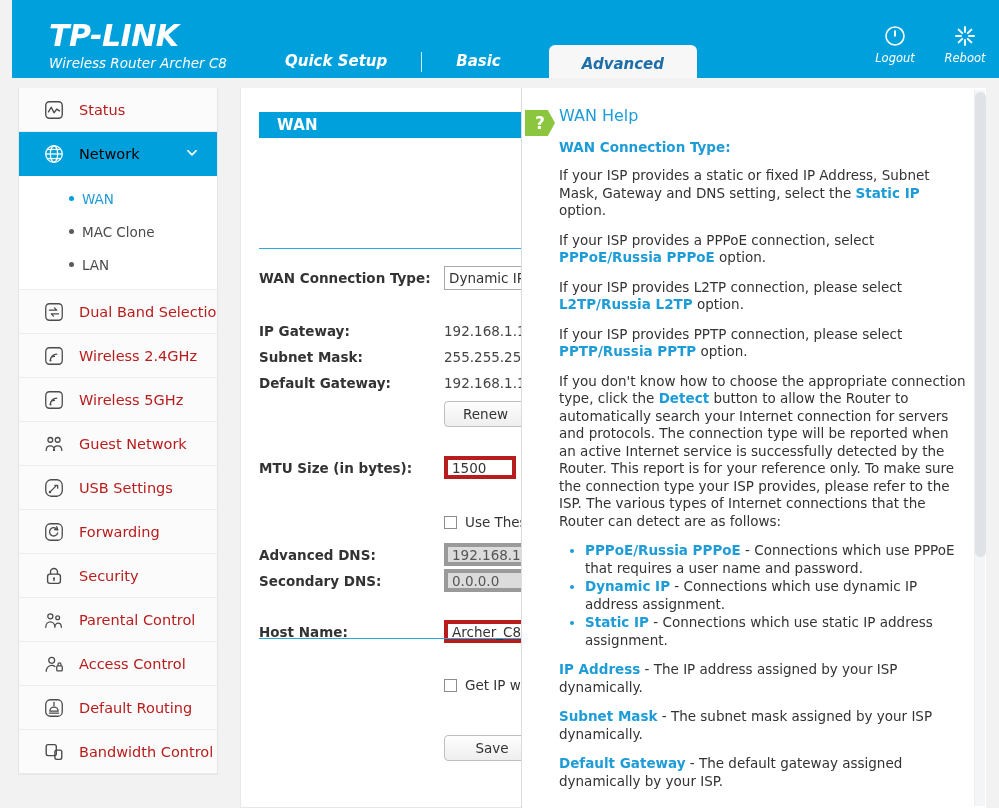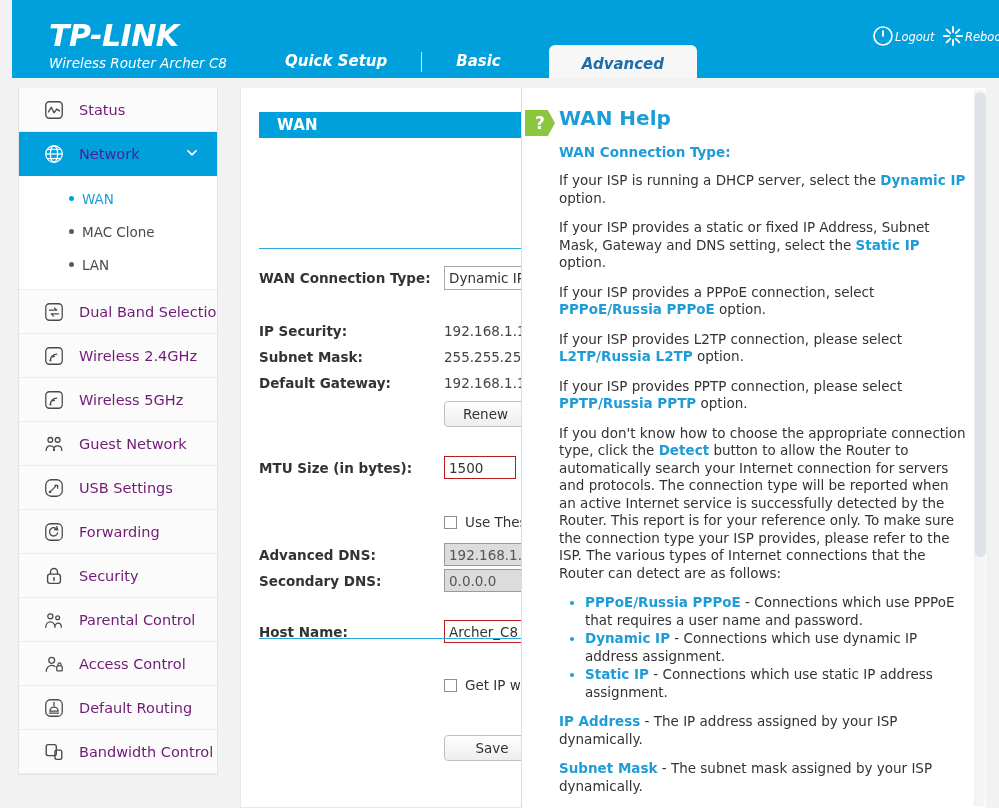--- a/index.html
+++ b/index.html
@@ -45,21 +45,21 @@
     background: #f7f7f7; color: #1f6ea8;
     border-radius: 6px 6px 0 0;
     padding: 3px 33px; height: 33px;
     margin-left: 30px;
   }
   .sysbtns {
     position: absolute; right: 22px; top: 22px;
     display: flex; gap: 22px;
   }
   .sysbtn {
-    display: flex; flex-direction: row; align-items: center;
+    display: flex; flex-direction: column; align-items: center;
     color: #ffffff; cursor: pointer; width: 48px;
   }
   .sysbtn .glyph { height: 28px; display:flex; align-items:center; justify-content:center; }
   .sysbtn .lbl { font-size: 11.5px; line-height: 14px; margin-top: 1px; }
 
   
   .sidebar {
     position: absolute; left: 18px; top: 88px;
     width: 200px;
     background: #fbfbfb;
@@ -73,24 +73,24 @@
     padding-left: 22px;
     border-bottom: 1px solid #ededed;
     cursor: pointer; background: #fbfbfb;
   }
   .side-item .ico {
     width: 26px; height: 26px; flex: 0 0 26px;
     display: flex; align-items: center; justify-content: center;
     margin-right: 12px; color: #4a4a4a;
   }
   .side-item .txt {
-    font-size: 14.5px; color: #701a75; white-space: nowrap;
+    font-size: 14.5px; color: #b91c1c; white-space: nowrap;
   }
   .side-item.active { background: #00a0dd; border-bottom: none; }
-  .side-item.active .txt { color: #4c1d95; }
+  .side-item.active .txt { color: #000000; }
   .side-item.active .ico { color: #ffffff; }
   .side-item .chev {
     position: absolute; right: 18px; top: 50%;
     transform: translateY(-50%);
     color: #ffffff;
   }
   .sub-list { background: #ffffff; border-bottom: 1px solid #ededed; padding: 6px 0 8px 0; }
   .sub-item {
     height: 33px; display: flex; align-items: center;
     padding-left: 46px; cursor: pointer; position: relative;
@@ -140,21 +140,21 @@
   .fvalue { font-size: 13.5px; color: #444444; }
   .fselect {
     width: 165px; height: 24px;
     border: 1px solid #a9a9a9; background: #ffffff;
     font-size: 13.5px; color: #333333;
     padding: 0 4px; line-height: 22px;
     display: flex; align-items: center;
     font-family: "DejaVu Sans", "Liberation Sans", sans-serif;
   }
   .finput {
-    height: 23px; border: 1px solid #b91c1c; background: #ffffff;
+    height: 23px; border: 4px solid #b91c1c; background: #ffffff;
     font-size: 13.5px; color: #333333; padding: 0 4px;
     display: flex; align-items: center;
   }
   .finput.readonly { background: #dcdcdc; border-color: #9a9a9a; color: #555555; }
   .fbtn {
     height: 26px; min-width: 80px; padding: 0 18px;
     border: 1px solid #bfbfbf; border-radius: 4px;
     background: linear-gradient(#fefefe, #eeeeee);
     font-size: 13.5px; color: #333333;
     display: flex; align-items: center; justify-content: center;
@@ -182,21 +182,21 @@
     color: #ffffff; font-size: 17px; font-weight: bold;
     display: flex; align-items: center; justify-content: center;
     clip-path: polygon(0 0, 76% 0, 100% 50%, 76% 100%, 0 100%);
     z-index: 3;
   }
   .help-inner {
     position: absolute; left: 37px; top: 18px;
     width: 408px;
   }
   .help-title {
-    color: #1e9cd7; font-size: 20px; font-weight: bold;
+    color: #1e9cd7; font-size: 16px; font-weight: normal;
     margin-bottom: 14px;
   }
   .help-sub {
     color: #1e9cd7; font-size: 13.5px; font-weight: bold;
     margin-bottom: 12px;
   }
   .help-p {
     font-size: 13.5px; color: #333333; line-height: 17.5px;
     margin-bottom: 12px;
   }
@@ -445,21 +445,21 @@
     </div>
 
     <div class="rule top"></div>
 
     <div class="frow" style="top:178px;">
       <span class="flabel">WAN Connection Type:</span>
       <span class="fselect">Dynamic IP</span>
     </div>
 
     <div class="frow" style="top:235px;">
-      <span class="flabel">IP Security:</span>
+      <span class="flabel">IP Gateway:</span>
       <span class="fvalue">192.168.1.1</span>
     </div>
 
     <div class="frow" style="top:261px;">
       <span class="flabel">Subnet Mask:</span>
       <span class="fvalue">255.255.255.0</span>
     </div>
 
     <div class="frow" style="top:287px;">
       <span class="flabel">Default Gateway:</span>
@@ -515,21 +515,20 @@
     </div>
   </div>
 
   <div class="help">
     <div class="help-badge">?</div>
 
     <div class="help-inner">
       <div class="help-title">WAN Help</div>
       <div class="help-sub">WAN Connection Type:</div>
 
-      <p class="help-p"><span>If your ISP is running a DHCP server, select the </span><span class="hl">Dynamic IP</span><span> option.</span></p>
 
       <p class="help-p"><span>If your ISP provides a static or fixed IP Address, Subnet Mask, Gateway and DNS setting, select the </span><span class="hl">Static IP</span><span> option.</span></p>
 
       <p class="help-p"><span>If your ISP provides a PPPoE connection, select </span><span class="hl">PPPoE/Russia PPPoE</span><span> option.</span></p>
 
       <p class="help-p"><span>If your ISP provides L2TP connection, please select </span><span class="hl">L2TP/Russia L2TP</span><span> option.</span></p>
 
       <p class="help-p"><span>If your ISP provides PPTP connection, please select </span><span class="hl">PPTP/Russia PPTP</span><span> option.</span></p>
 
       <p class="help-p"><span>If you don't know how to choose the appropriate connection type, click the </span><span class="hl">Detect</span><span> button to allow the Router to automatically search your Internet connection for servers and protocols. The connection type will be reported when an active Internet service is successfully detected by the Router. This report is for your reference only. To make sure the connection type your ISP provides, please refer to the ISP. The various types of Internet connections that the Router can detect are as follows:</span></p>

